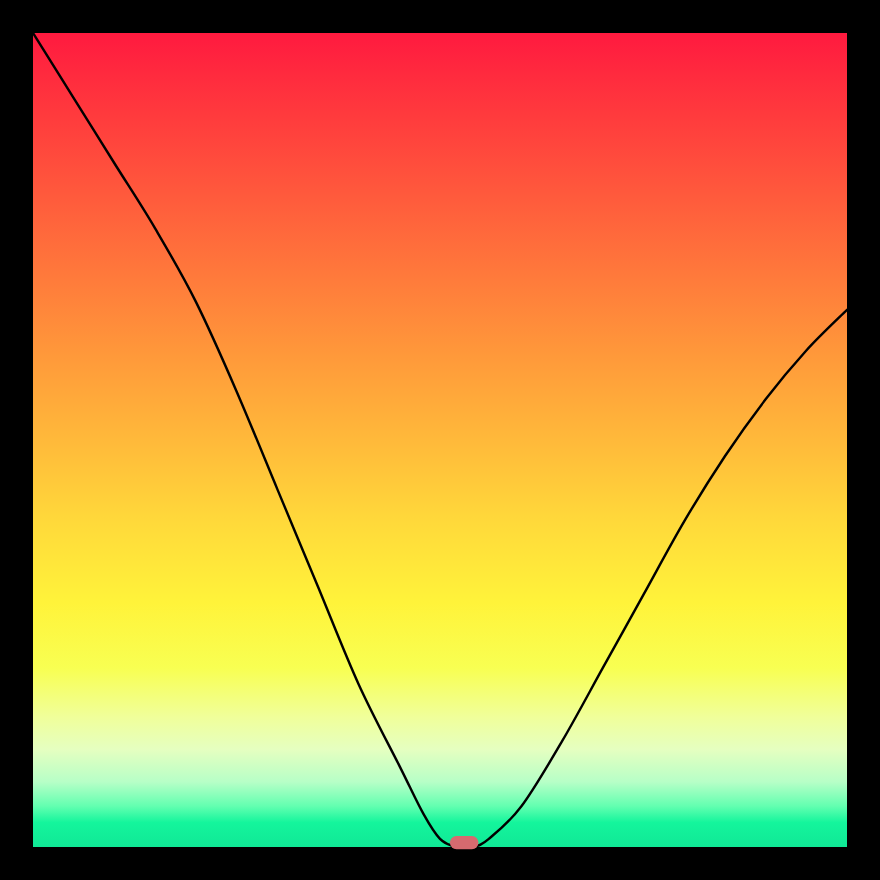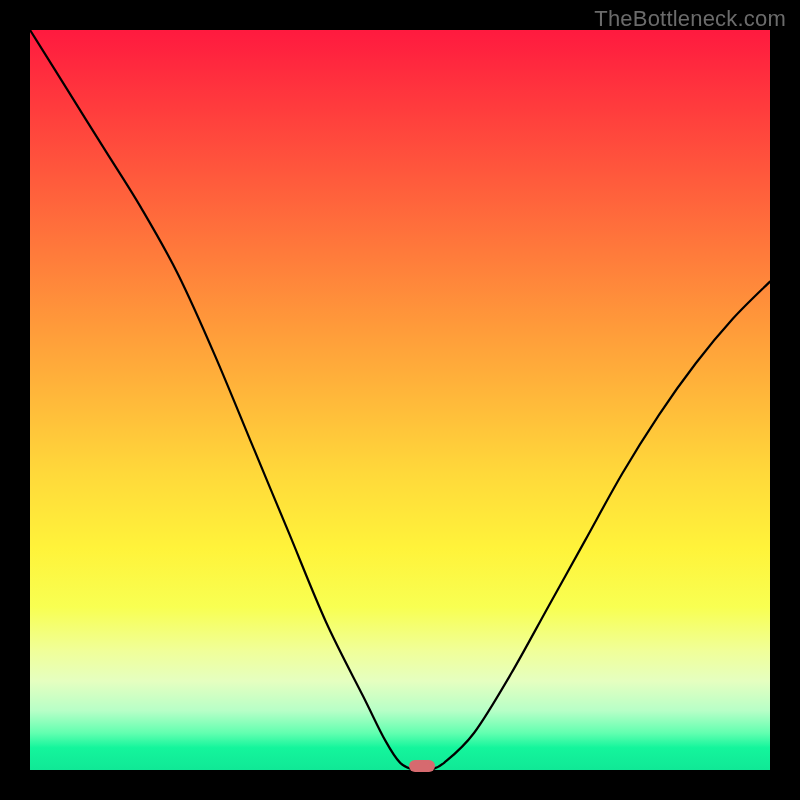--- a/index.html
+++ b/index.html
@@ -67,21 +67,20 @@
     background: #d66a6f;
     border-radius: 6px;
     z-index: 6;
     transform: translate(-50%, -50%);
   }
 </style>
 </head>
 <body>
 
 <div class="frame">
-  <div class="watermark">TheBottleneck.com</div>
 
   <div class="plot-area">
     <svg class="curve" viewBox="0 0 740 740" preserveAspectRatio="none">
       <path fill="none" stroke="#000000" stroke-width="2.2" stroke-linecap="round" d="M 0.0 0.0 C 6.2 9.9, 24.7 39.5, 37.0 59.2 C 49.3 78.9, 61.7 98.7, 74.0 118.4 C 86.3 138.1, 98.7 156.6, 111.0 177.6 C 123.3 198.6, 135.7 219.5, 148.0 244.2 C 160.3 268.9, 172.7 297.2, 185.0 325.6 C 197.3 354.0, 209.7 384.8, 222.0 414.4 C 234.3 444.0, 246.7 473.6, 259.0 503.2 C 271.3 532.8, 283.7 564.9, 296.0 592.0 C 308.3 619.1, 323.1 646.3, 333.0 666.0 C 342.9 685.7, 349.0 699.3, 355.2 710.4 C 361.4 721.5, 365.1 727.7, 370.0 732.6 C 374.9 737.5, 379.9 738.8, 384.8 740.0 C 389.7 741.2, 394.7 741.2, 399.6 740.0 C 404.5 738.8, 407.0 738.8, 414.4 732.6 C 421.8 726.4, 432.9 717.8, 444.0 703.0 C 455.1 688.2, 468.7 664.8, 481.0 643.8 C 493.3 622.8, 505.7 599.4, 518.0 577.2 C 530.3 555.0, 542.7 532.8, 555.0 510.6 C 567.3 488.4, 579.7 465.0, 592.0 444.0 C 604.3 423.0, 616.7 403.3, 629.0 384.8 C 641.3 366.3, 653.7 349.0, 666.0 333.0 C 678.3 317.0, 690.7 302.2, 703.0 288.6 C 715.3 275.0, 733.8 257.8, 740.0 251.6"></path>
     </svg>
     <div class="marker" style="left: 392.2px; top: 736.3px; background: rgb(214, 106, 111);"></div>
   </div>
 </div>
 
 </body></html>

